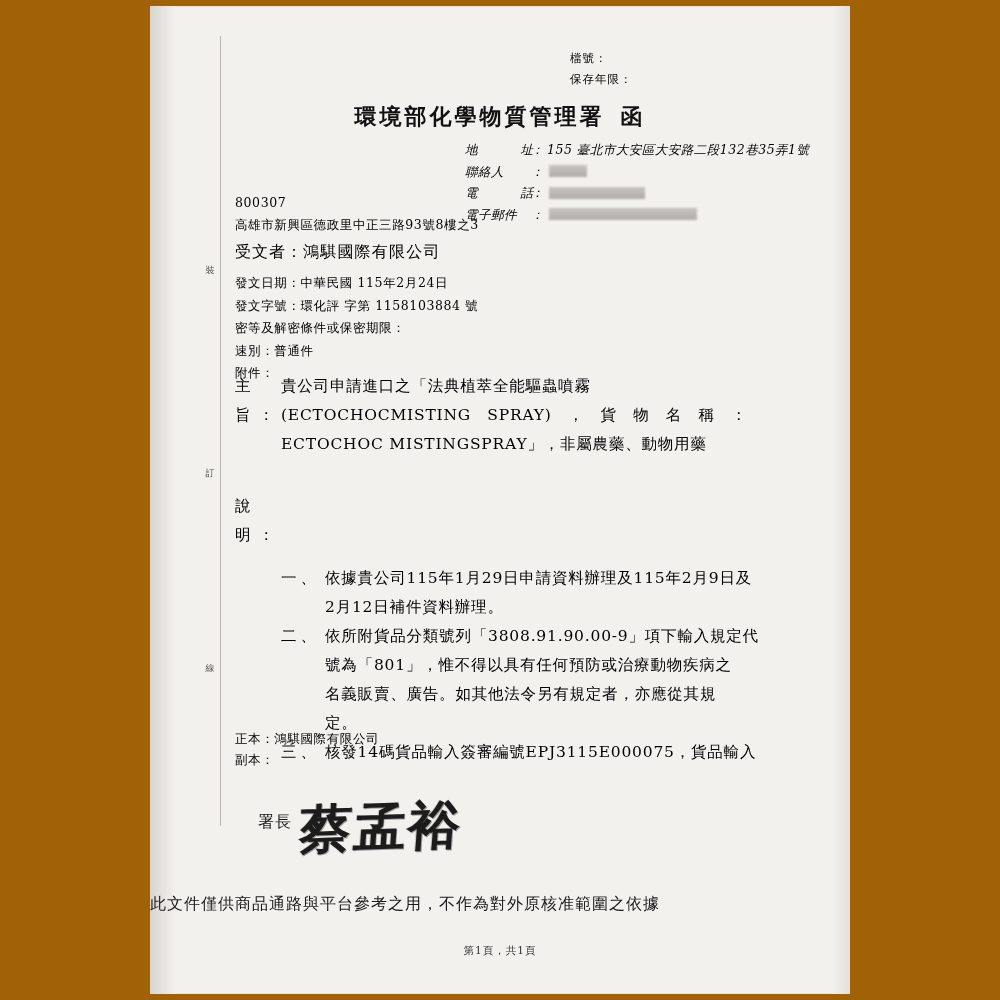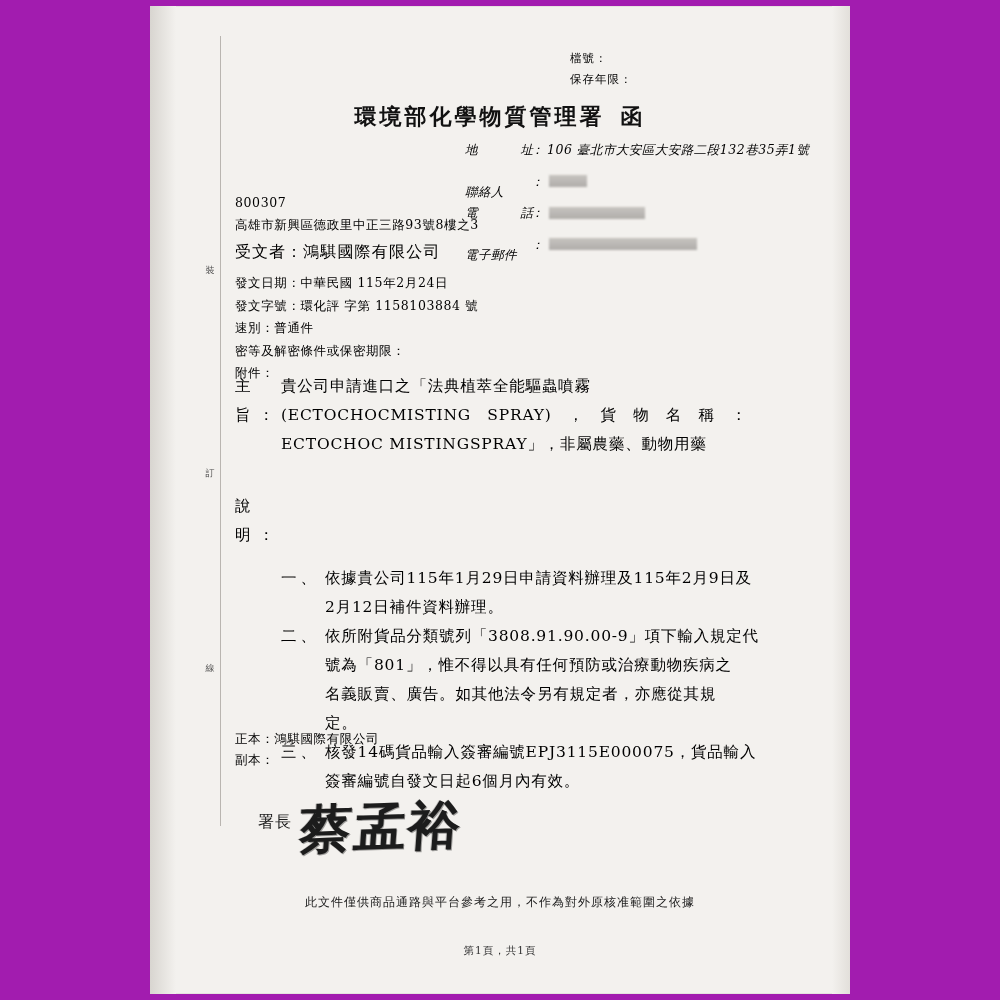--- a/index.html
+++ b/index.html
@@ -10,21 +10,21 @@
   body {
     width: 1000px;
     height: 1000px;
     font-family: "DejaVu Serif", "Liberation Serif", serif;
     overflow: hidden;
   }
   #page {
     position: relative;
     width: 1000px;
     height: 1000px;
-    background: #a21caf;
+    background: #a16207;
   }
   
   .sheet {
     position: absolute;
     left: 150px;
     top: 6px;
     width: 700px;
     height: 988px;
     background: #f3f1ee;
     box-shadow: 0 0 0 1px #e6e3df inset;
@@ -103,21 +103,21 @@
     letter-spacing: 0.5px;
     white-space: nowrap;
     font-style: italic;
   }
   .addr-row { display: flex; align-items: center; }
   .addr-label {
     width: 66px;
     display: inline-block;
     letter-spacing: 6px;
   }
-  .addr-label.wide { letter-spacing: 0.5px; margin-top: 20px; }
+  .addr-label.wide { letter-spacing: 0.5px; }
   .colon { margin-right: 3px; }
   .redact {
     display: inline-block;
     height: 12px;
     background: linear-gradient(to bottom, #c7c4c0, #b0adaa);
     filter: blur(1.2px);
     vertical-align: middle;
     margin-left: 2px;
   }
 
@@ -210,22 +210,21 @@
     color: #1c1c1c;
     transform: skewX(-6deg) rotate(-2deg);
     text-shadow: 1px 1px 0 rgba(0,0,0,0.35), -1px 0 0 rgba(0,0,0,0.2);
     line-height: 1;
   }
 
   .disclaimer {
     position: absolute;
     left: 0; right: 0;
     top: 888px;
-    text-align: center;
-    font-size: 12px;
+    font-size: 16px;
     letter-spacing: 1px;
     color: #1a1a1a;
   }
   .pagefoot {
     position: absolute;
     left: 0; right: 0;
     top: 938px;
     text-align: center;
     font-size: 10.5px;
     letter-spacing: 1px;
@@ -250,21 +249,21 @@
       </div>
 
       <div class="doc-title">
         <span>環境部化學物質管理署</span><span class="fn">函</span>
       </div>
 
       <div class="addr-block">
         <div class="addr-row">
           <span class="addr-label">地　　址</span>
             <span class="colon">：</span>
-            <span>106 臺北市大安區大安路二段132巷35弄1號</span>
+            <span>155 臺北市大安區大安路二段132巷35弄1號</span>
         </div>
         <div class="addr-row">
           <span class="addr-label wide">聯絡人</span>
             <span class="colon">：</span>
             <span class="redact" style="width:38px"></span>
         </div>
         <div class="addr-row">
           <span class="addr-label">電　　話</span>
             <span class="colon">：</span>
             <span class="redact" style="width:96px"></span>
@@ -286,24 +285,24 @@
       </div>
 
       <div class="meta-block">
         <div>
           <span>發文日期：</span><span>中華民國 115年2月24日</span>
         </div>
         <div>
           <span>發文字號：</span><span>環化評 字第 1158103884 號</span>
         </div>
         <div>
+          <span>密等及解密條件或保密期限：</span><span></span>
+        </div>
+        <div>
           <span>速別：</span><span>普通件</span>
-        </div>
-        <div>
-          <span>密等及解密條件或保密期限：</span><span></span>
         </div>
         <div>
           <span>附件：</span><span></span>
         </div>
       </div>
 
       <div class="section" id="subject">
         <span class="sec-head">主旨：</span><span class="sec-body">
           <span class="para">貴公司申請進口之「法典植萃全能驅蟲噴霧</span><br>
           <span class="para">(ECTOCHOCMISTING　SPRAY)　，　貨　物　名　稱　：</span><br>
@@ -328,21 +327,20 @@
             <span>依所附貨品分類號列「3808.91.90.00-9」項下輸入規定代</span><br>
             <span>號為「801」，惟不得以具有任何預防或治療動物疾病之</span><br>
             <span>名義販賣、廣告。如其他法令另有規定者，亦應從其規</span><br>
             <span>定。</span>
           </span>
         </div>
         <div class="hang" style="margin-left:46px">
           <span class="num">三、</span>
           <span class="hang-txt">
             <span>核發14碼貨品輸入簽審編號EPJ3115E000075，貨品輸入</span><br>
-            <span>簽審編號自發文日起6個月內有效。</span>
           </span>
         </div>
       </div>
 
       <div class="copies">
         <div>
           <span>正本：</span><span>鴻騏國際有限公司</span>
         </div>
         <div>
           <span>副本：</span><span></span>

